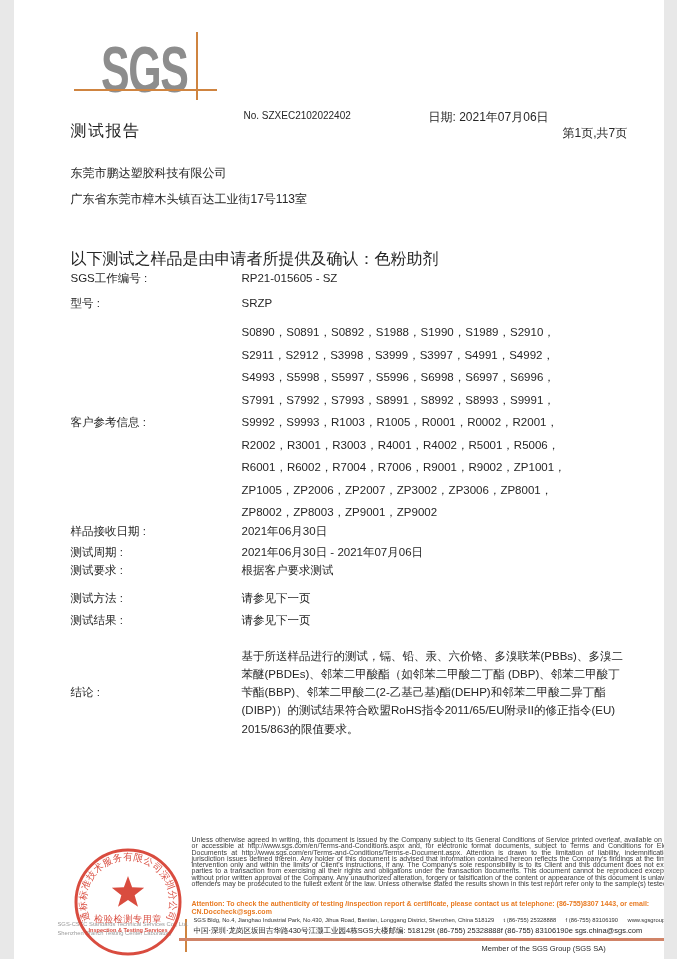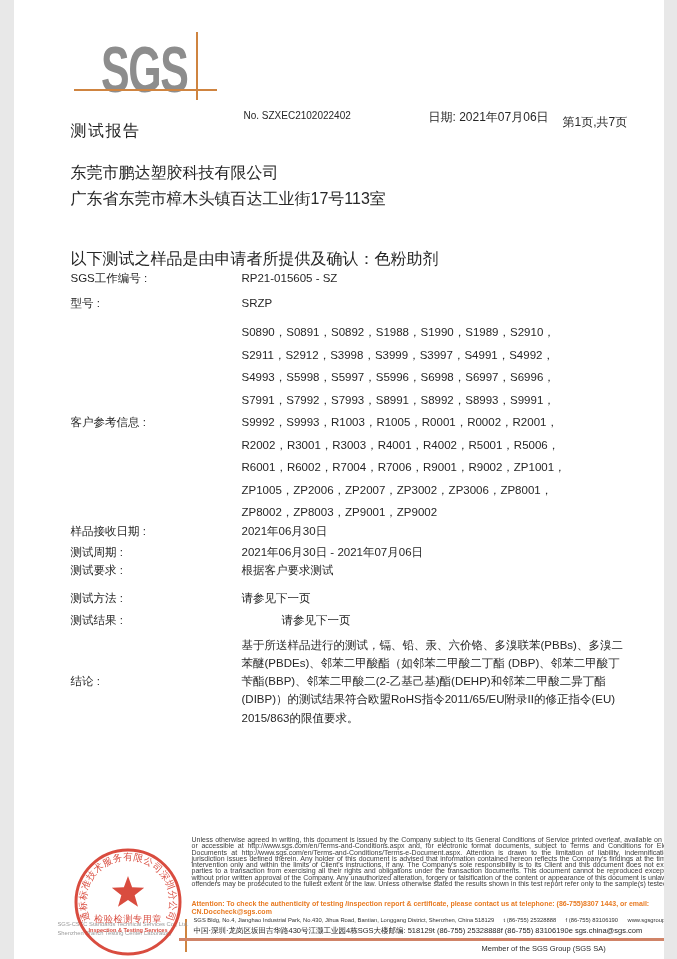--- a/index.html
+++ b/index.html
@@ -16,37 +16,37 @@
     font-size:65px; font-weight:bold; color:#8d8d8d;
     line-height:65px; letter-spacing:-2px;
     transform:scaleX(0.66); transform-origin:left top;
   }
   .logo-hline { position:absolute; left:60px; top:89px; width:143px; height:2px; background:#cf8440; }
   .logo-vline { position:absolute; left:182px; top:32px; width:2px; height:68px; background:#cf8440; }
 
   .report-title { position:absolute; left:57px; top:121px; font-size:16px; font-weight:normal; letter-spacing:1.5px; color:#1f1f1f; }
   .report-no   { position:absolute; left:230px; top:110px; font-size:10px; }
   .report-date { position:absolute; left:415px; top:109px; font-size:12px; }
-  .report-page { position:absolute; left:549px; top:114px; font-size:12px; }
+  .report-page { position:absolute; left:549px; top:125px; font-size:12px; }
 
-  .applicant { position:absolute; left:57px; top:160px; font-size:16px; line-height:26px; }
+  .applicant { position:absolute; left:57px; top:160px; font-size:12px; line-height:26px; }
 
   .intro { position:absolute; left:57px; top:249px; font-size:16px; }
 
   
   .fields { position:absolute; left:57px; top:271px; right:36px; font-size:11.5px; }
   .row { display:flex; align-items:center; }
   .row .lbl { width:171px; flex:none; line-height:14px; }
   .row .val { flex:1; line-height:14px; white-space:nowrap; }
   .row .val .refline { line-height:22.5px; white-space:nowrap; }
   .mb11 { margin-bottom:11px; }
   .mb7  { margin-bottom:7px; }
   .mb4  { margin-bottom:4px; }
   .mb8  { margin-bottom:8px;margin-top:14px; }
-  .mb9  { margin-bottom:9px;gap:40px; }
+  .mb9  { margin-bottom:20px; }
   .val-wrap { white-space:normal !important; max-width:402px; line-height:18.3px !important; }
 
   
   .legal {
     position:absolute; left:178px; top:837px; width:496px;
     font-size:7px; line-height:6.3px; text-align:justify; color:#3c3c3c;
   }
   .attention {
     position:absolute; left:178px; top:900px; width:496px;
     font-size:7px; line-height:7.6px; font-weight:bold; color:#e87b23;

